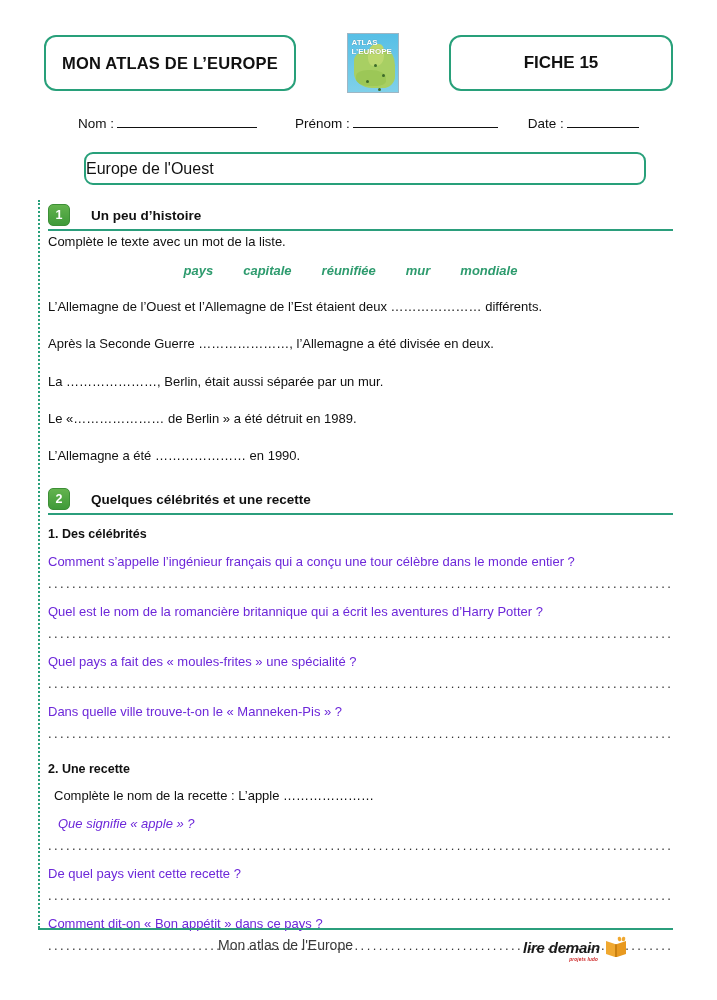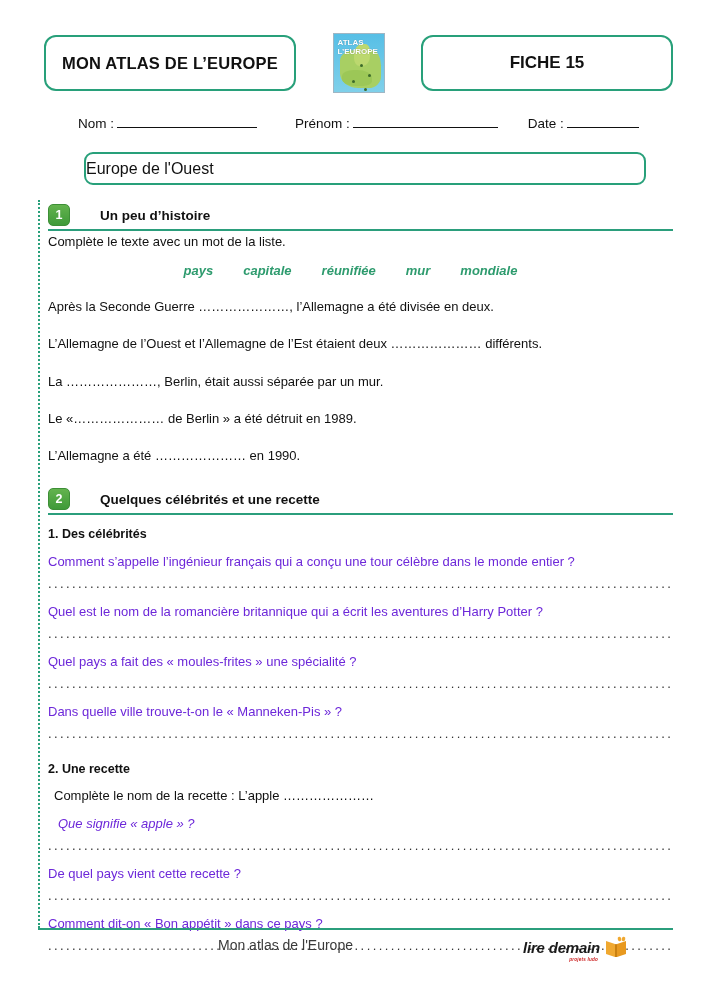--- a/index.html
+++ b/index.html
@@ -45,21 +45,21 @@
     box-sizing: border-box;
   }
   .title-box .txt {
     font-weight: bold;
     font-size: 16.5px;
     letter-spacing: 0.2px;
     color: #111;
     white-space: nowrap;
   }
   .fiche-box {
-    width: 252px;
+    width: 224px;
     height: 56px;
     border: 2px solid #28a07a;
     border-radius: 12px;
     display: flex;
     align-items: center;
     justify-content: center;
     background: #fff;
     box-sizing: border-box;
   }
   .fiche-box .txt {
@@ -194,21 +194,21 @@
     display: flex;
     align-items: center;
     justify-content: center;
     box-sizing: border-box;
     flex: none;
   }
   .sec-title {
     font-weight: bold;
     font-size: 13.5px;
     color: #111;
-    margin-left: 30px;
+    margin-left: 21px;
     white-space: nowrap;
   }
   .sec-rule {
     position: absolute;
     left: 0;
     right: 0;
     bottom: -5px;
     height: 2px;
     background: #2b9e7c;
   }
@@ -401,22 +401,22 @@
     <div class="instruction">Complète le texte avec un mot de la liste.</div>
 
     <div class="word-list">
       <span>pays</span>
       <span>capitale</span>
       <span>réunifiée</span>
       <span>mur</span>
       <span>mondiale</span>
     </div>
 
+    <div class="blank-sentence">L’Allemagne de l’Ouest et l’Allemagne de l’Est étaient deux ………………… différents.</div>
     <div class="blank-sentence">Après la Seconde Guerre …………………, l’Allemagne a été divisée en deux.</div>
-    <div class="blank-sentence">L’Allemagne de l’Ouest et l’Allemagne de l’Est étaient deux ………………… différents.</div>
     <div class="blank-sentence">La …………………, Berlin, était aussi séparée par un mur.</div>
     <div class="blank-sentence">Le «………………… de Berlin » a été détruit en 1989.</div>
     <div class="blank-sentence">L’Allemagne a été ………………… en 1990.</div>
 
     <div class="section-head" style="margin-top:24px;">
       <div class="sec-badge">2</div>
       <div class="sec-title">Quelques célébrités et une recette</div>
       <div class="sec-rule"></div>
     </div>
 

